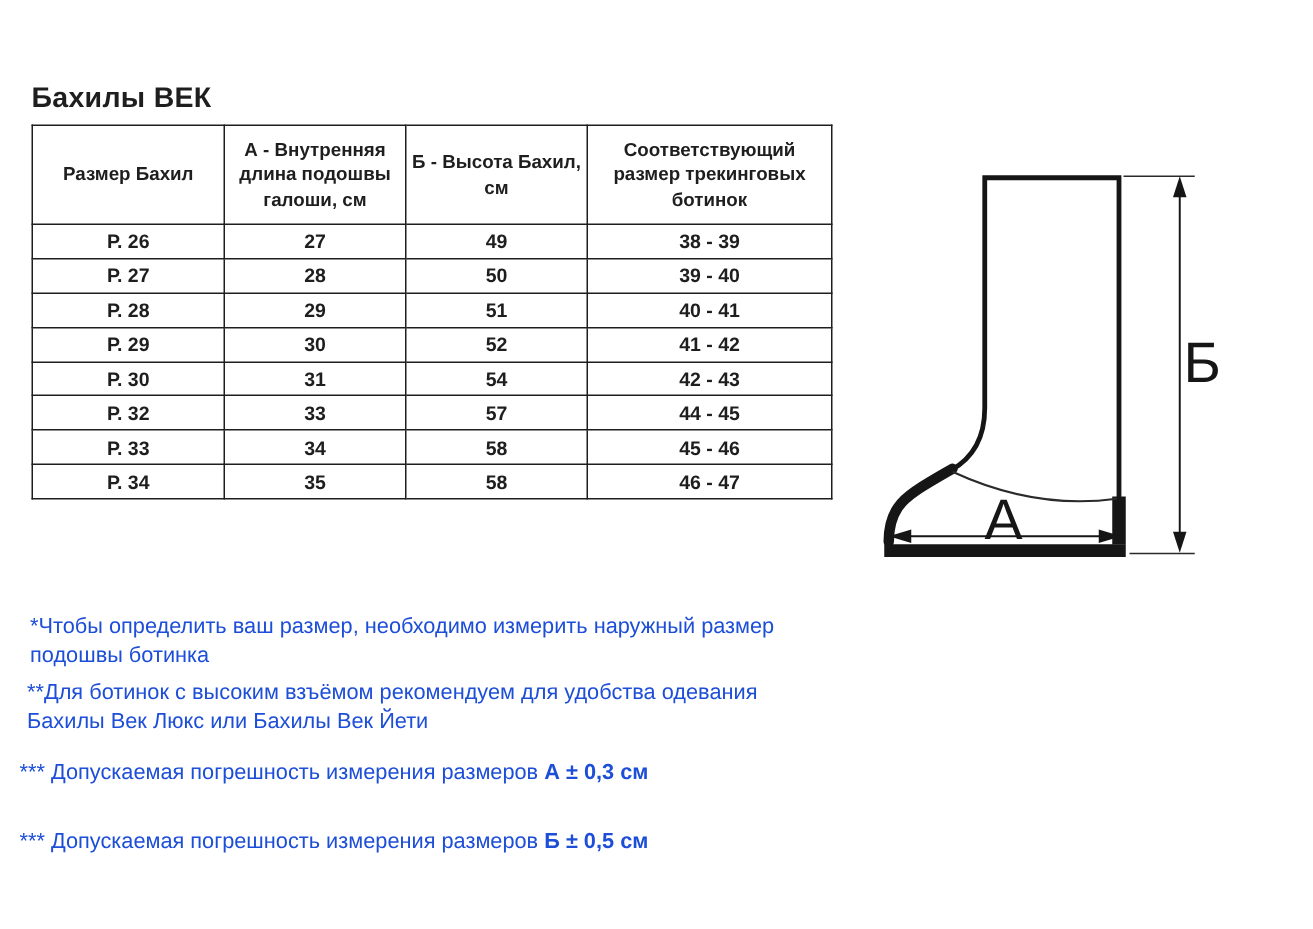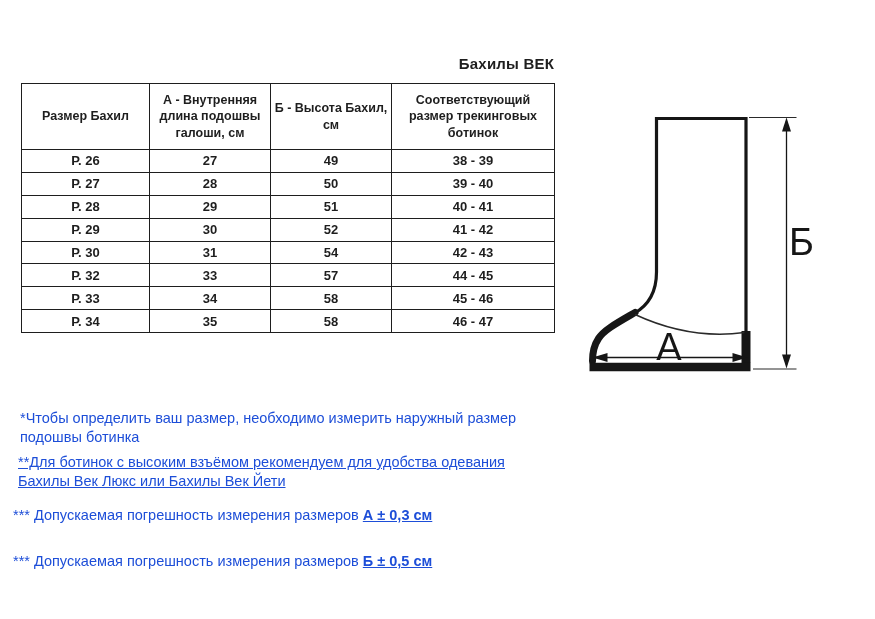--- a/index.html
+++ b/index.html
@@ -8,22 +8,22 @@
     width: 875px; height: 619px;
     background: #ffffff;
     font-family: "Liberation Sans", sans-serif;
     color: #1e1e1e;
     position: relative;
     overflow: hidden;
   }
   .page-title {
     position: absolute;
     left: 21px; top: 55px; width: 533px;
-    text-align: right;
-    font-size: 15px;
+    text-align: left;
+    font-size: 19px;
     font-weight: bold;
     letter-spacing: 0.2px;
   }
   table.size-table {
     position: absolute;
     left: 21px; top: 83px;
     width: 533px;
     border-collapse: collapse;
     table-layout: fixed;
   }
@@ -46,24 +46,24 @@
     padding: 0 2px;
   }
   .footnote {
     position: absolute;
     font-size: 14.5px;
     line-height: 19px;
     white-space: nowrap;
     color: #1d4ed8;
   }
   #fn-0 { left: 20px; top: 409px; }
-  #fn-1 { left: 18px; top: 453px; text-decoration: underline; }
+  #fn-1 { left: 18px; top: 453px; }
   #fn-2 { left: 13px; top: 506px; }
   #fn-3 { left: 13px; top: 536px; margin-top: 16px; }
-  .footnote b { font-weight: bold; text-decoration: underline; }
+  .footnote b { font-weight: bold; }
   .diagram {
     position: absolute;
     left: 580px; top: 90px;
     width: 296px; height: 300px;
   }
   .diagram text {
     font-family: "Liberation Sans", sans-serif;
     font-size: 38px;
     fill: #161616;
   }

